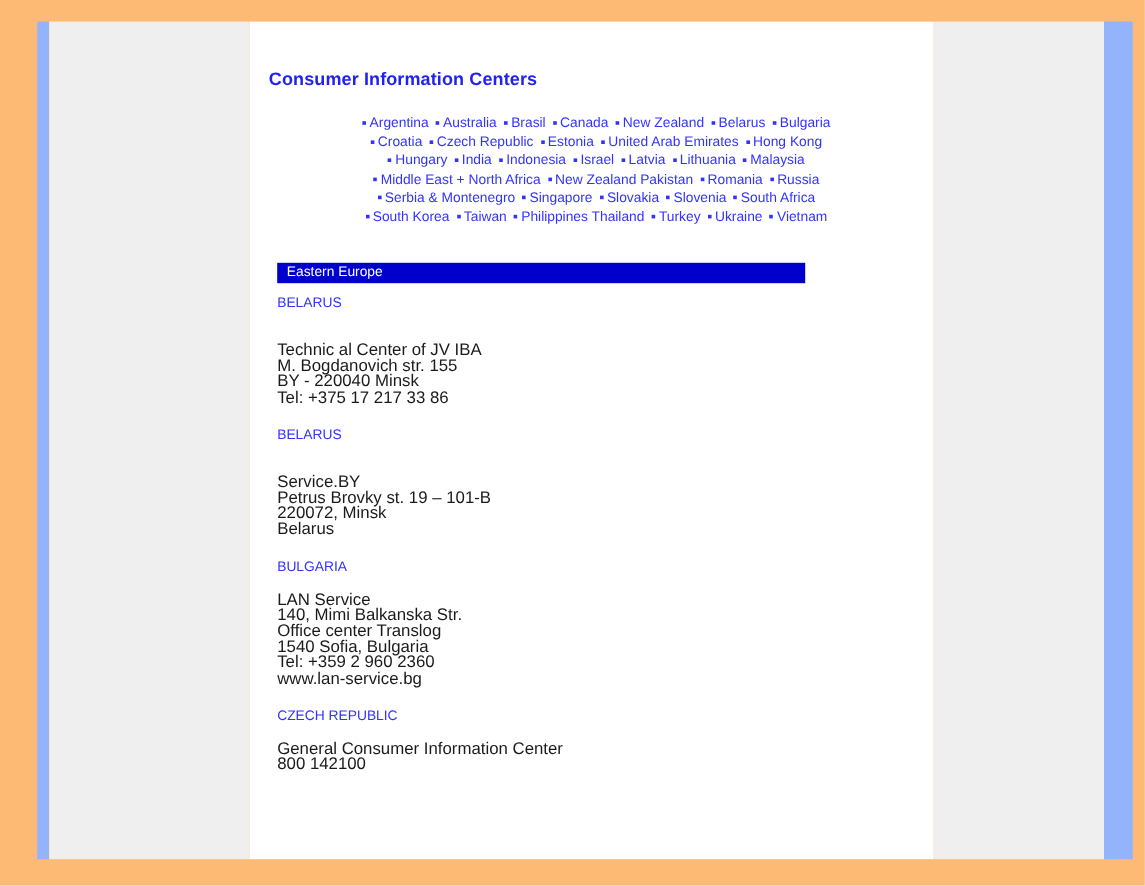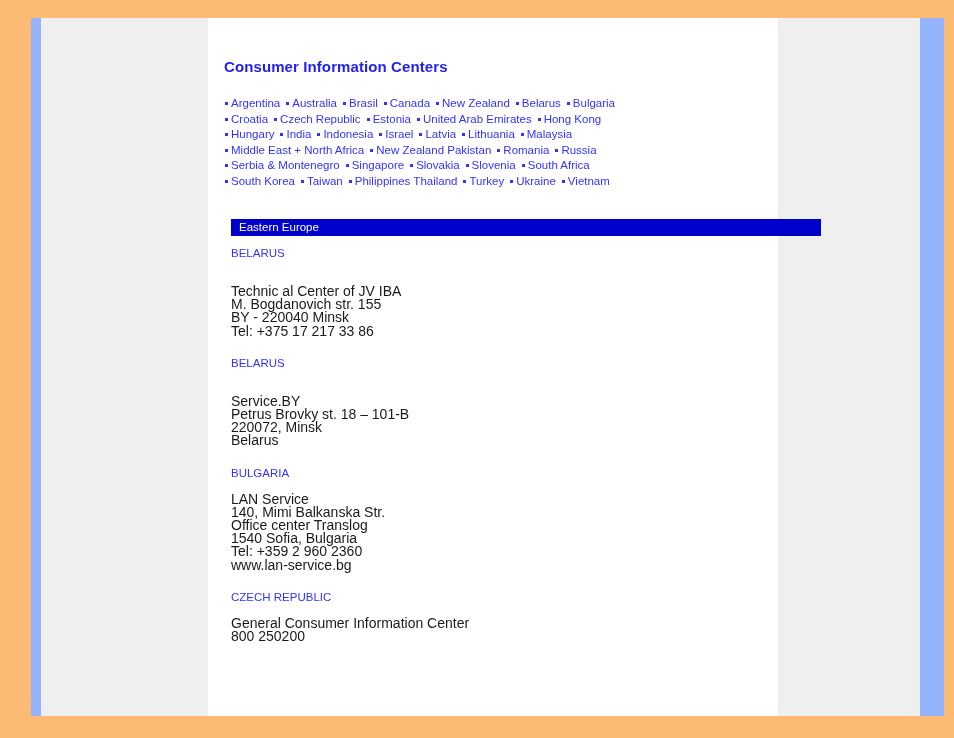--- a/index.html
+++ b/index.html
@@ -70,20 +70,21 @@
     left: 16px;
     top: 78px;
     width: 545px;
     font-size: 11.5px;
     line-height: 15.5px;
     color: #3333ff;
   }
   .link-row {
     white-space: nowrap;
     height: 15.5px;
+    text-align: center;
   }
   .country-link {
     color: #3333ff;
     text-decoration: none;
     cursor: pointer;
   }
   .bullet {
     display: inline-block;
     width: 3px;
     height: 3px;
@@ -91,21 +92,21 @@
     vertical-align: 2px;
     margin: 0 3px 0 1px;
   }
   .sp-wide  { display: inline-block; width: 5px; }
 
   
   .region-banner {
     position: absolute;
     left: 23px;
     top: 201px;
-    width: 590px;
+    width: 440px;
     height: 17px;
     background: #0000cc;
   }
   .region-banner .region-label {
     position: absolute;
     left: 8px;
     top: 2px;
     color: #ffffff;
     font-size: 11.5px;
     line-height: 13px;
@@ -170,34 +171,34 @@
         <div class="entry-heading">BELARUS</div>
         <div class="gap-xl"></div>
         <div class="entry-body">Technic al Center of JV IBA
 M. Bogdanovich str. 155
 BY - 220040 Minsk
 Tel: +375 17 217 33 86</div>
         <div class="gap-lg"></div>
         <div class="entry-heading">BELARUS</div>
         <div class="gap-xl"></div>
         <div class="entry-body">Service.BY
-Petrus Brovky st. 18 – 101-B
+Petrus Brovky st. 19 – 101-B
 220072, Minsk
 Belarus</div>
         <div class="gap-lg"></div>
         <div class="entry-heading">BULGARIA</div>
         <div class="gap-md"></div>
         <div class="entry-body">LAN Service
 140, Mimi Balkanska Str.
 Office center Translog
 1540 Sofia, Bulgaria
 Tel: +359 2 960 2360
 www.lan-service.bg</div>
         <div class="gap-lg"></div>
         <div class="entry-heading">CZECH REPUBLIC</div>
         <div class="gap-md"></div>
         <div class="entry-body">General Consumer Information Center
-800 250200</div>
+800 142100</div>
         <div class="gap-lg"></div>
       </div>
 
   </div>
 </div>
 
 </body></html>

